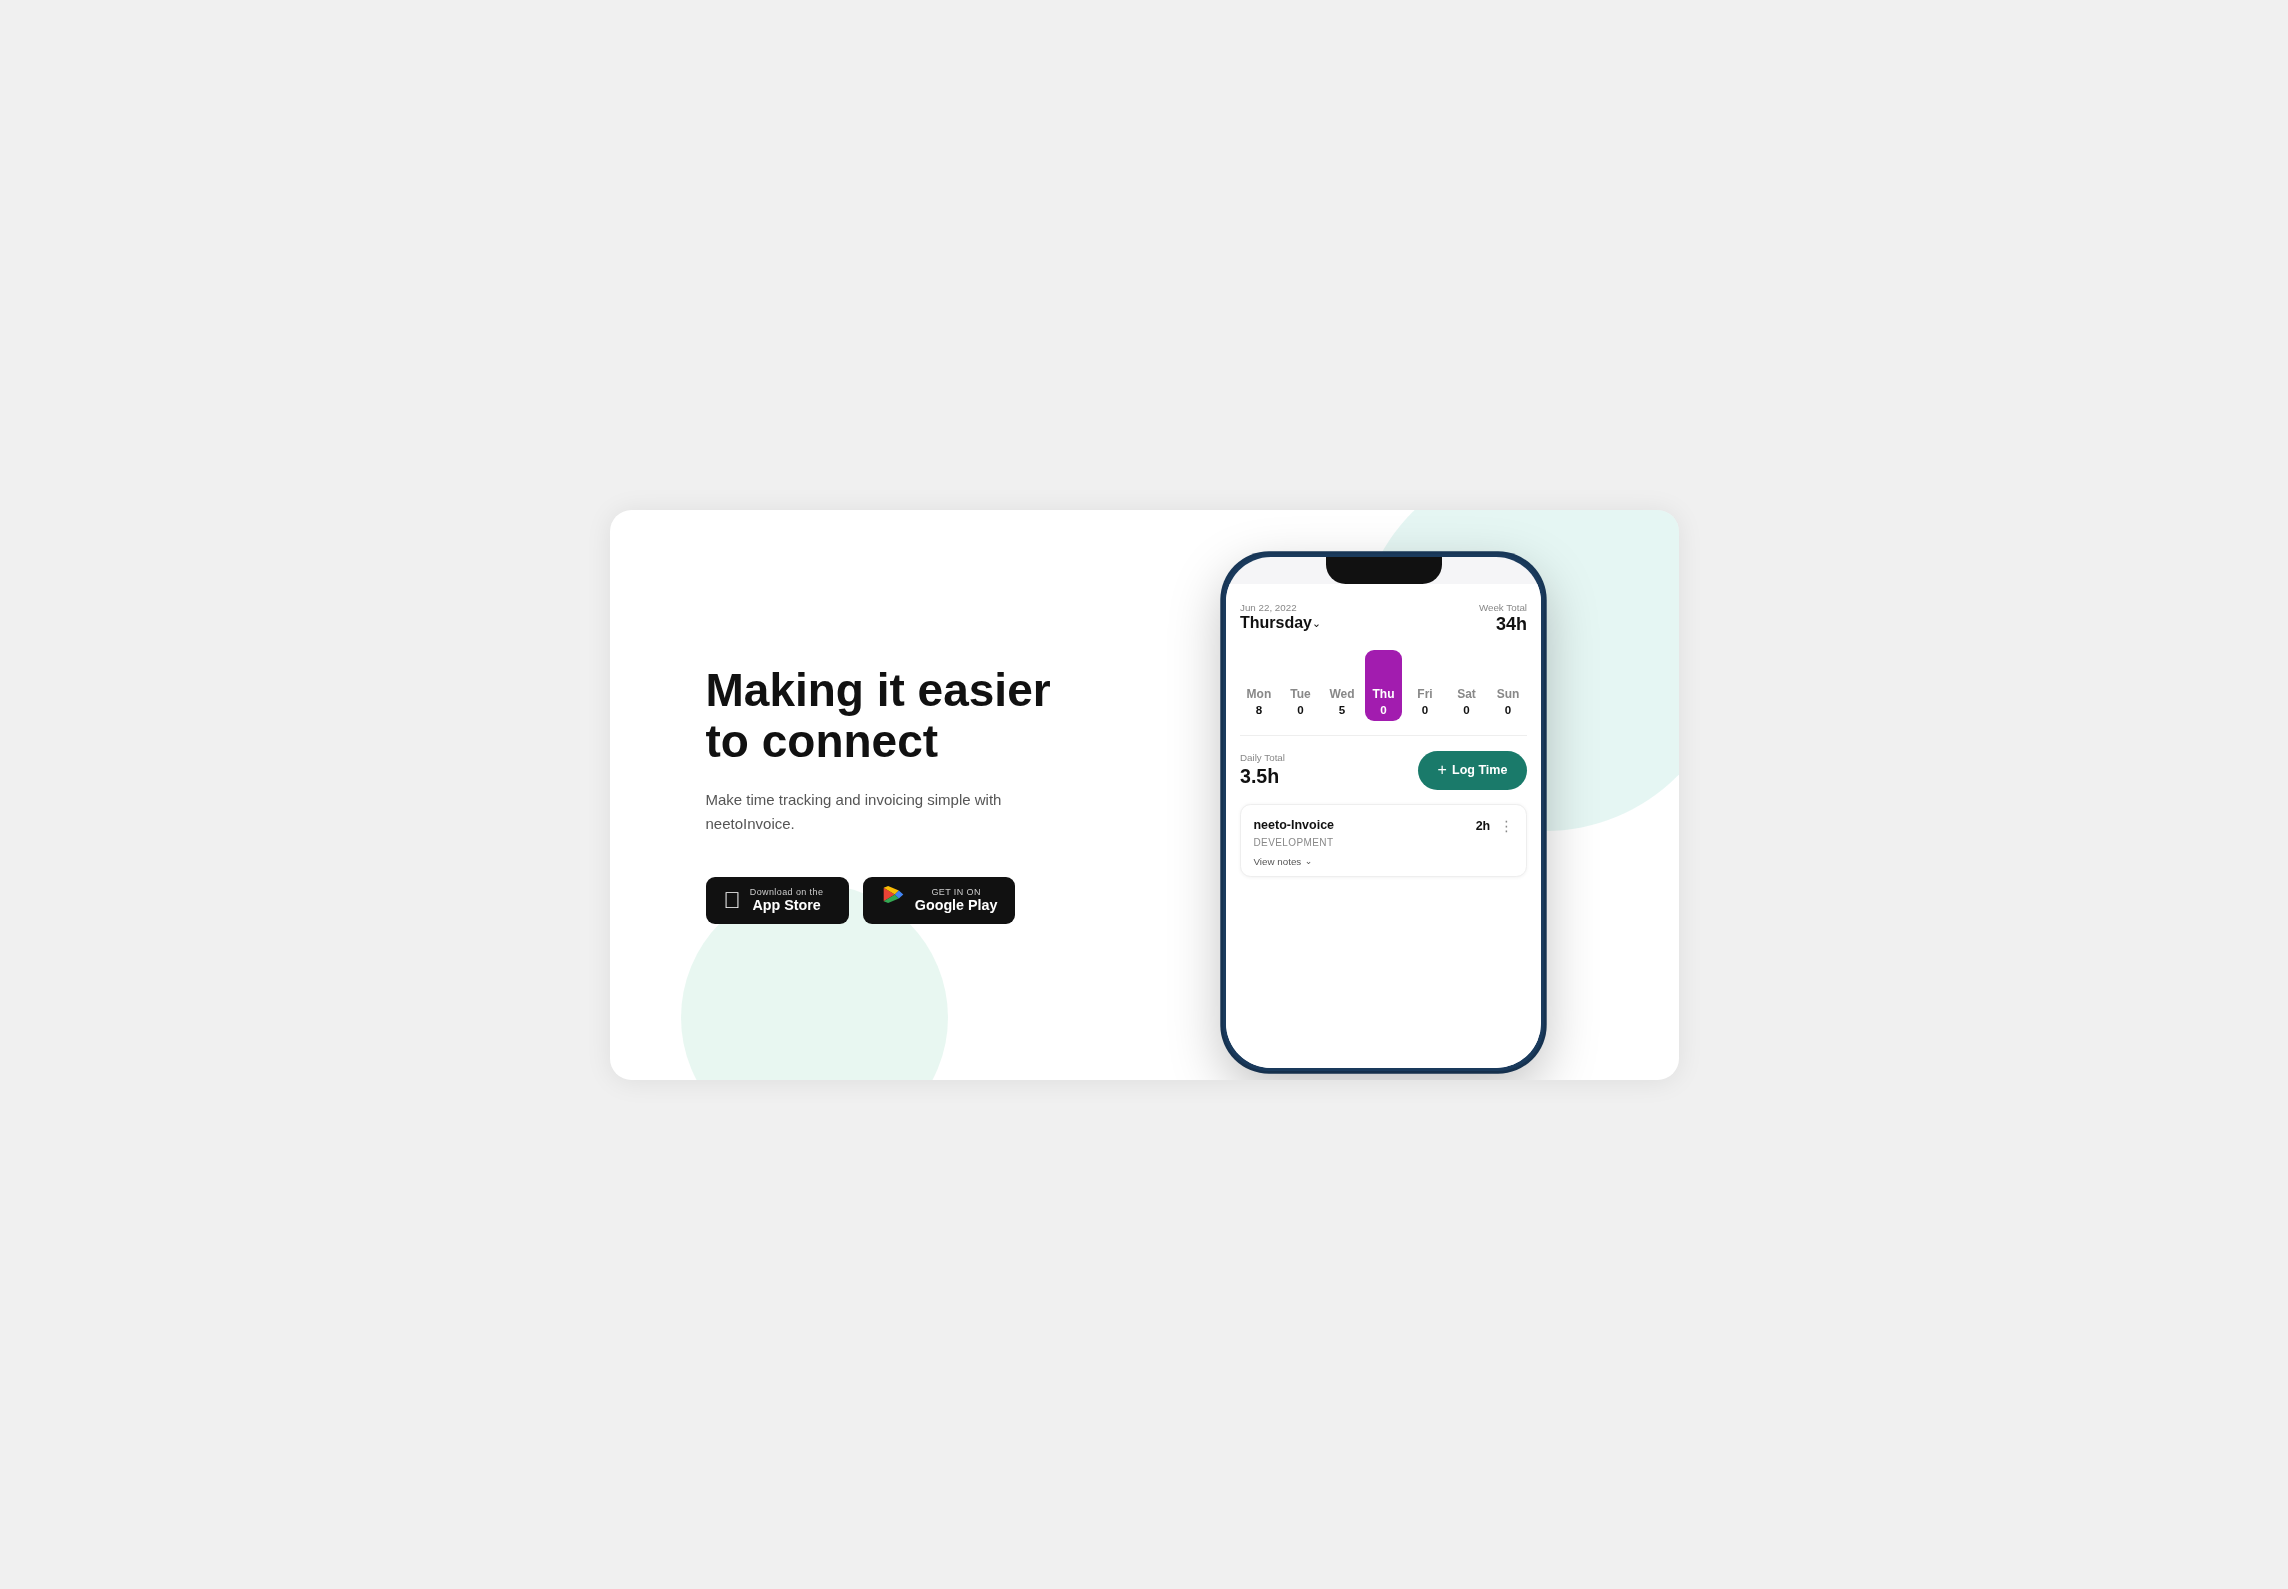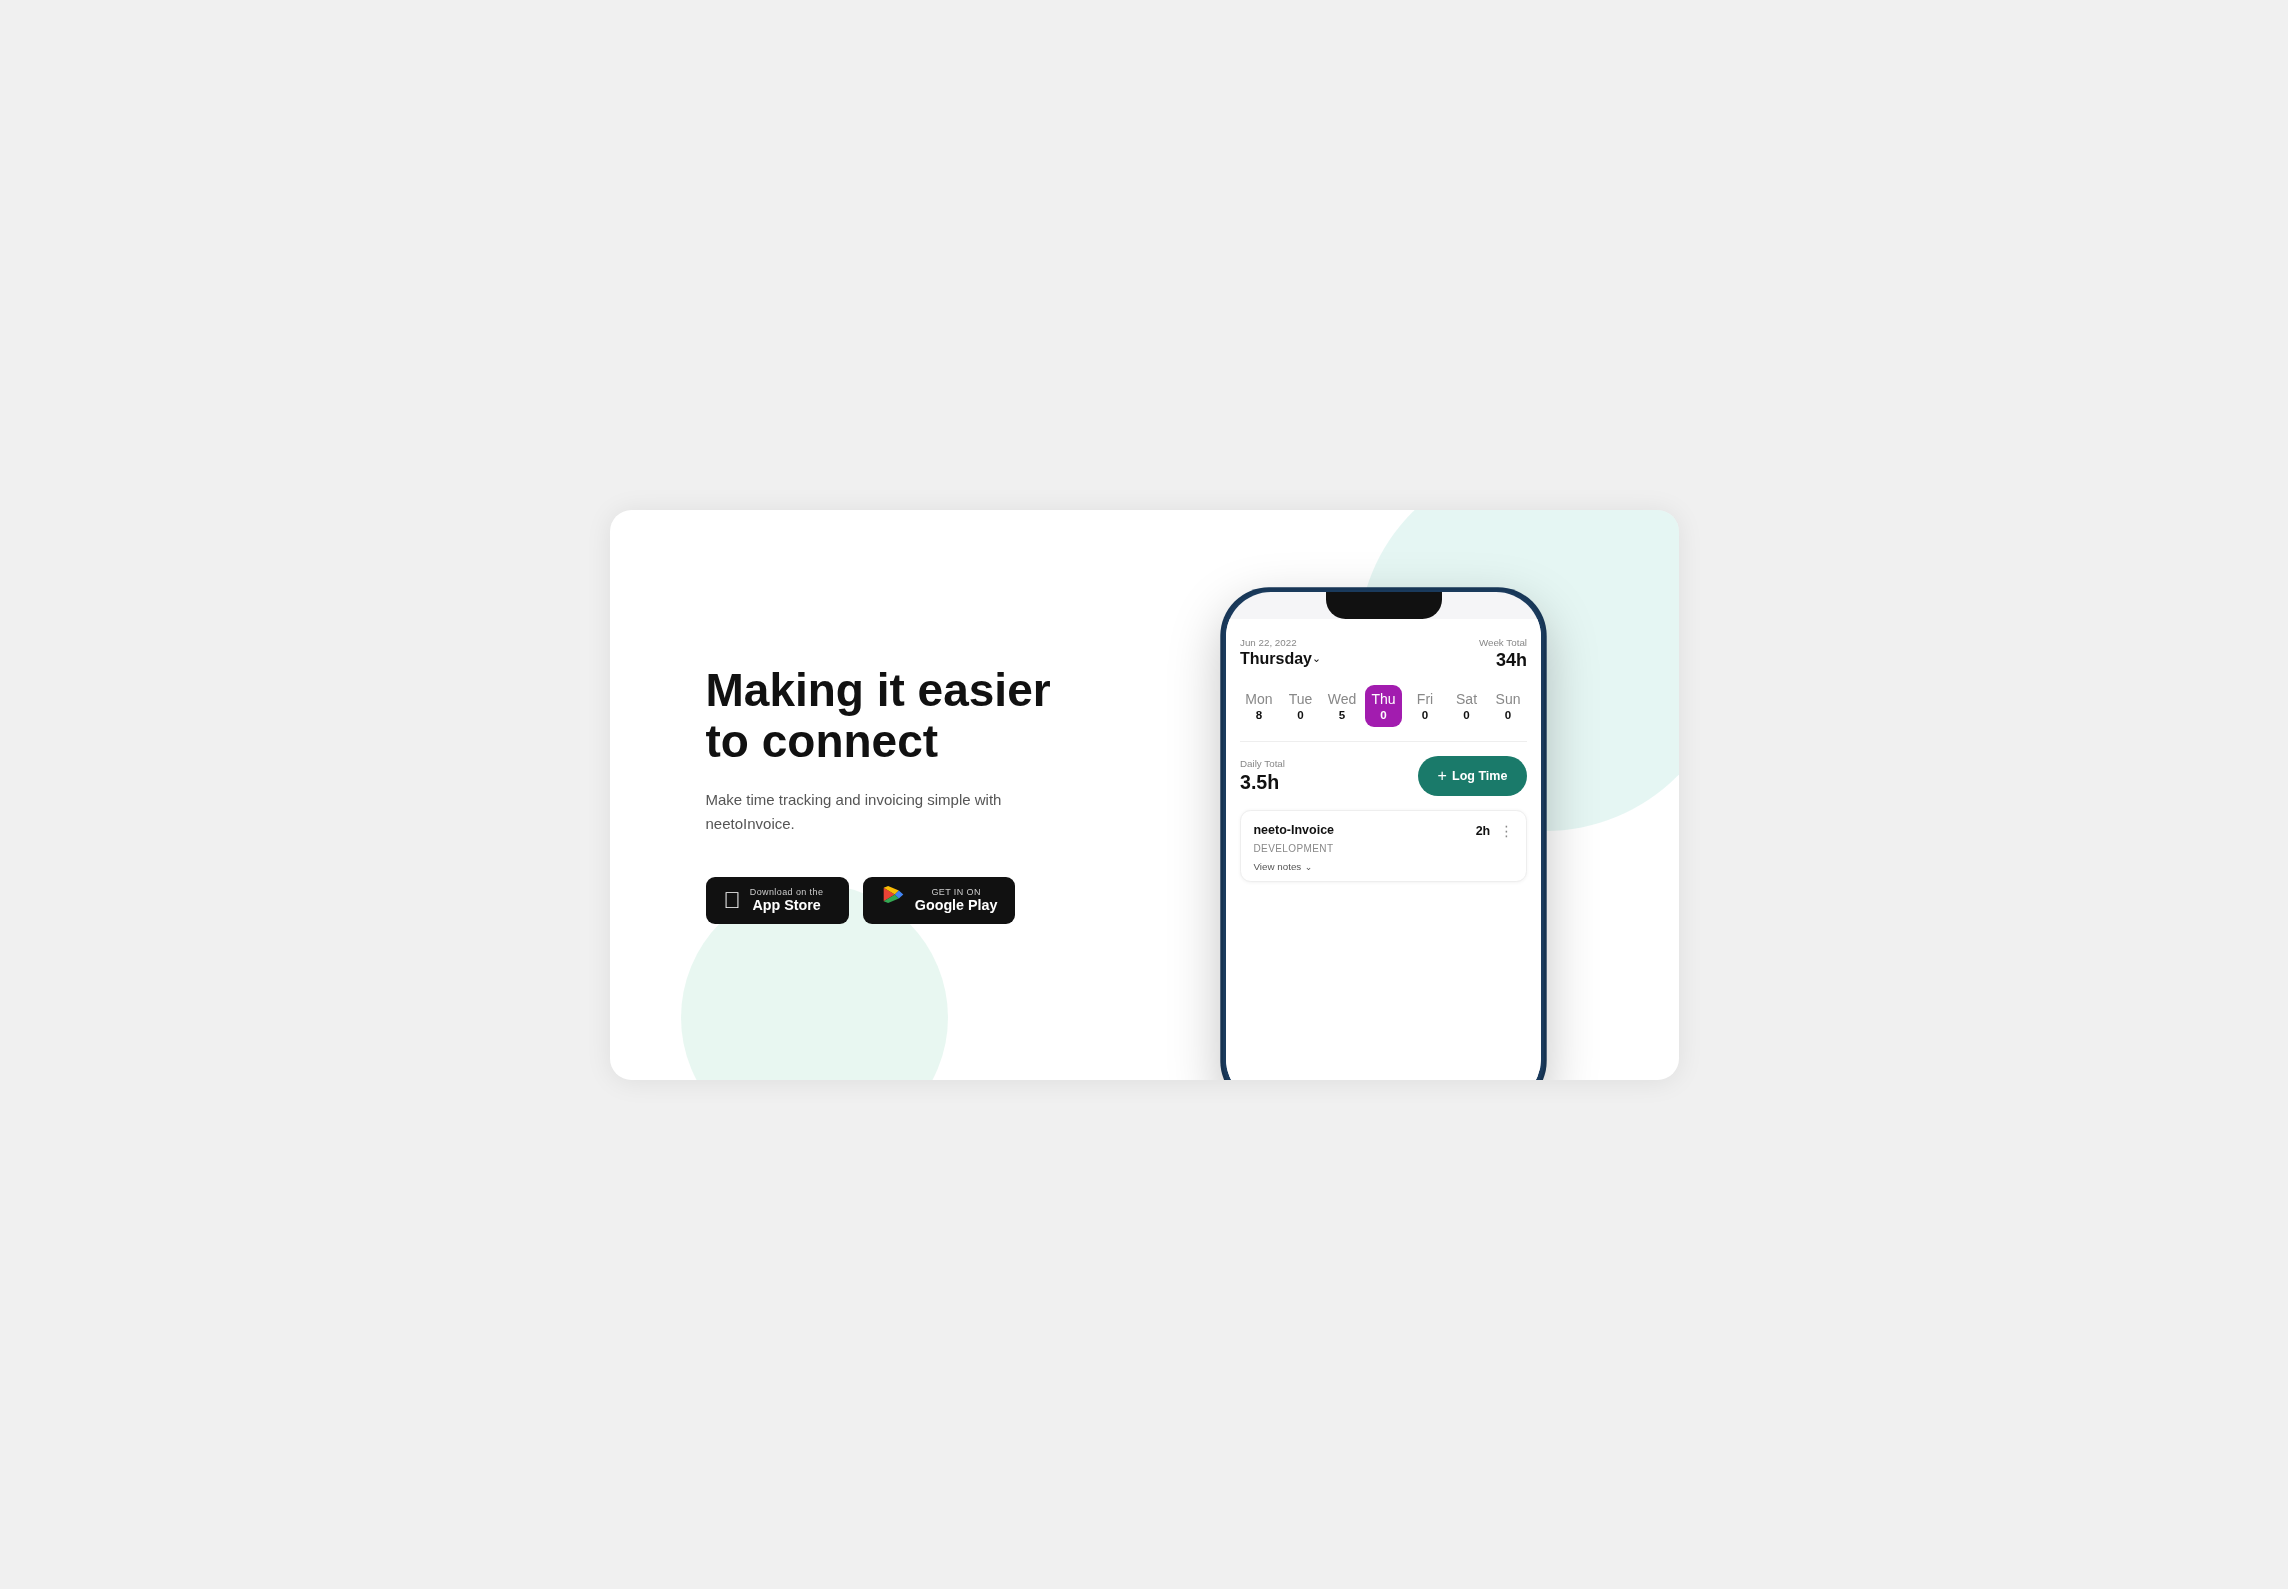--- a/index.html
+++ b/index.html
@@ -109,21 +109,21 @@
       height: 25px;
     }
 
     
     .right-content {
       position: relative;
       z-index: 2;
       flex: 1;
       display: flex;
       justify-content: center;
-      align-items: flex-start;
+      align-items: center;
       padding: 0 20px 0 0;
       height: 482px;
     }
 
     
     .phone {
       position: relative;
       width: 321px;
       height: 517px;
       background: #1a3a5c;
@@ -212,23 +212,24 @@
       align-items: center;
       flex: 1;
       padding: 5.3px 0;
       border-radius: 9px;
       gap: 1.8px;
     }
     .day-pill.active {
       background: #a21caf;
     }
     .day-pill-name {
-      font-size: 14px;
-      color: #888;
-      font-weight: 400;
+      font-size: 12px;
+      color: #888;
+      font-weight: 700;
+      margin-top: 32px;
     }
     .day-pill.active .day-pill-name,
     .day-pill.active .day-pill-num {
       color: #fff;
     }
     .day-pill-num {
       font-size: 11.6px;
       font-weight: 600;
       color: #111;
     }

